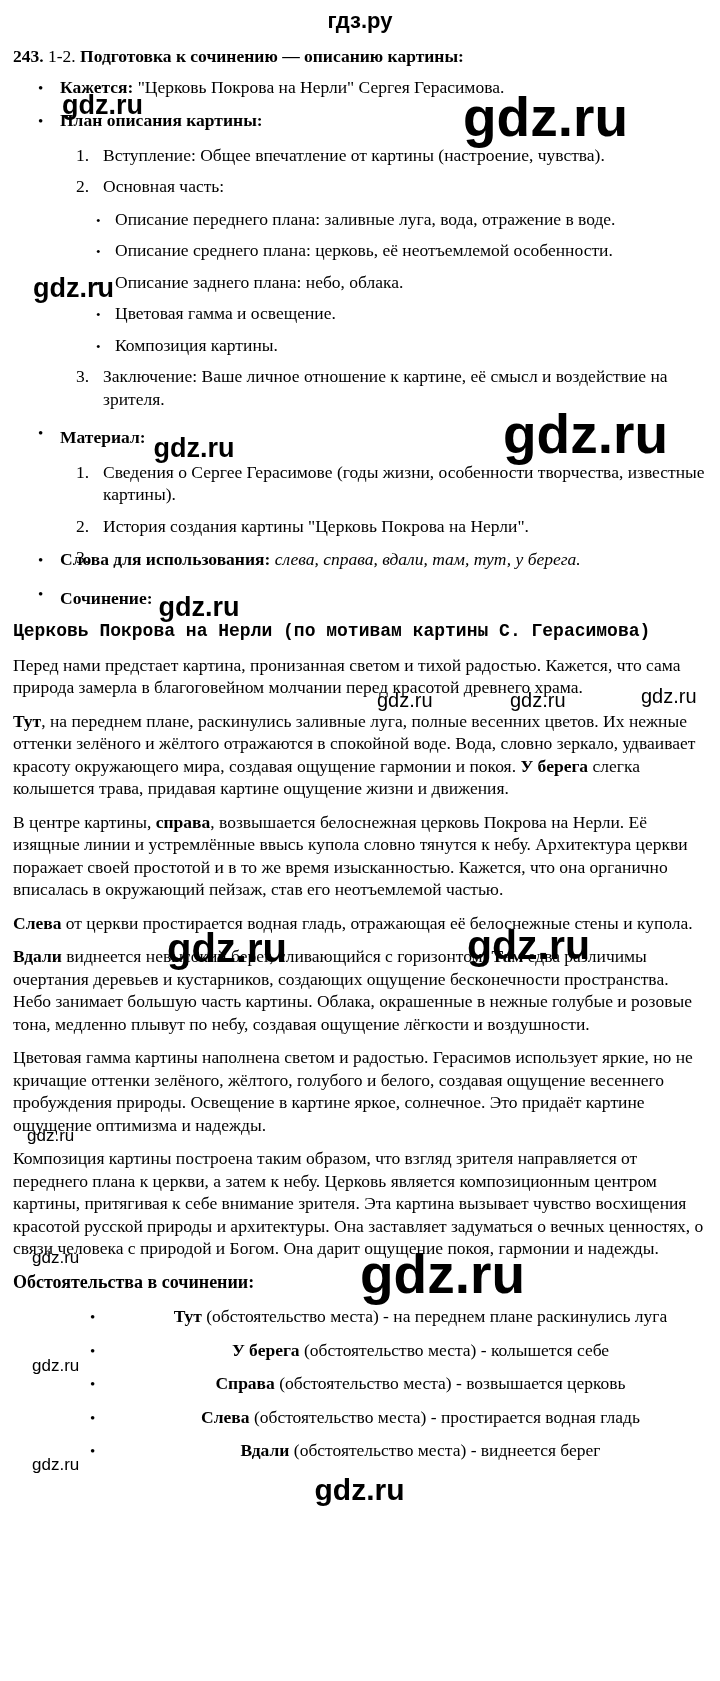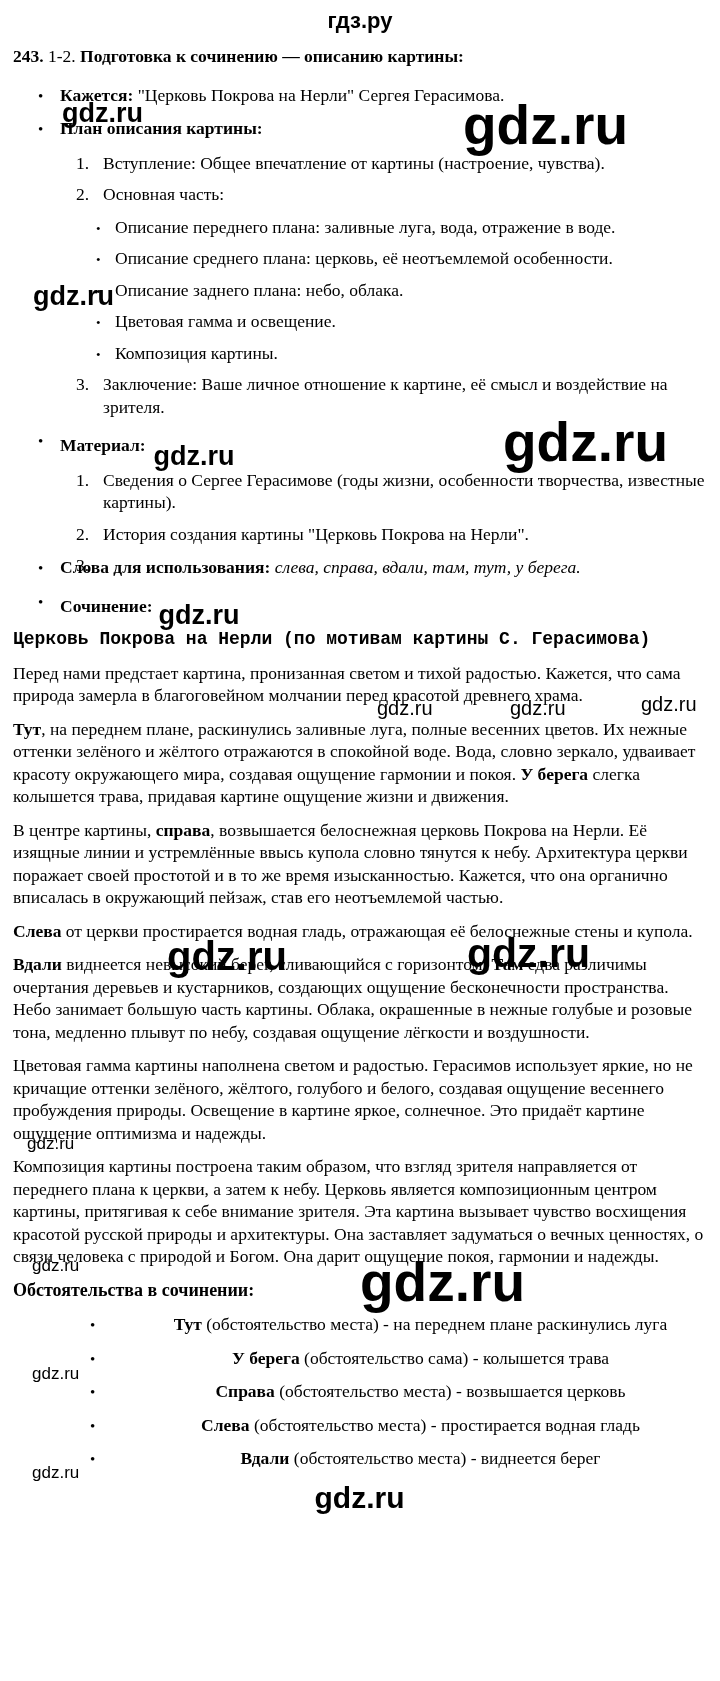--- a/index.html
+++ b/index.html
@@ -8,21 +8,21 @@
     color:#000;font-family:"Liberation Serif",serif;
   }
   .site-header{
     text-align:center;font-family:"Liberation Sans",sans-serif;
     font-weight:bold;font-size:22px;line-height:30px;padding-top:6px;
   }
   .content{padding:0 14px 0 13px;font-size:17.5px;line-height:22.5px;}
   .b{font-weight:bold;}
   .i{font-style:italic;margin-top:48px;}
   p{margin:0 0 11px 0;}
-  .task-line{margin-top:9px;margin-bottom:16px;}
+  .task-line{margin-top:9px;margin-bottom:8px;}
   
   ul.l1{list-style:none;margin:5px 0 0 0;padding:0 0 0 47px;}
   ul.l1>li{position:relative;margin-bottom:11px;}
   ul.l1>li::before{content:"\2022";position:absolute;left:-22px;top:1px;font-size:15px;}
   
   ol.l2{list-style:none;margin:12px 0 0 0;padding:0 0 0 43px;}
   ol.l2>li{position:relative;margin-bottom:9px;}
   .num{position:absolute;left:-27px;top:0;}
   
   ul.l3{list-style:none;margin:10px 0 0 0;padding:0 0 0 12px;}
@@ -156,21 +156,21 @@
   </p>
 
   <div class="circ-title">
     <span>Обстоятельства в сочинении:</span>
     <span class="wm wm-n">gdz.ru</span>
   </div>
 
   <ul class="circ">
     <li><span><span class="b">Тут</span><span> (обстоятельство места) - на переднем плане раскинулись луга</span></span></li>
     <li class="rel">
-      <span><span class="b">У берега</span><span> (обстоятельство сама) - колышется трава</span></span>
+      <span><span class="b">У берега</span><span> (обстоятельство места) - колышется себе</span></span>
       <span class="wm wm-o">gdz.ru</span>
     </li>
     <li><span><span class="b">Справа</span><span> (обстоятельство места) - возвышается церковь</span></span></li>
     <li><span><span class="b">Слева</span><span> (обстоятельство места) - простирается водная гладь</span></span></li>
     <li class="rel">
       <span><span class="b">Вдали</span><span> (обстоятельство места) - виднеется берег</span></span>
       <span class="wm wm-p">gdz.ru</span>
     </li>
   </ul>
 

